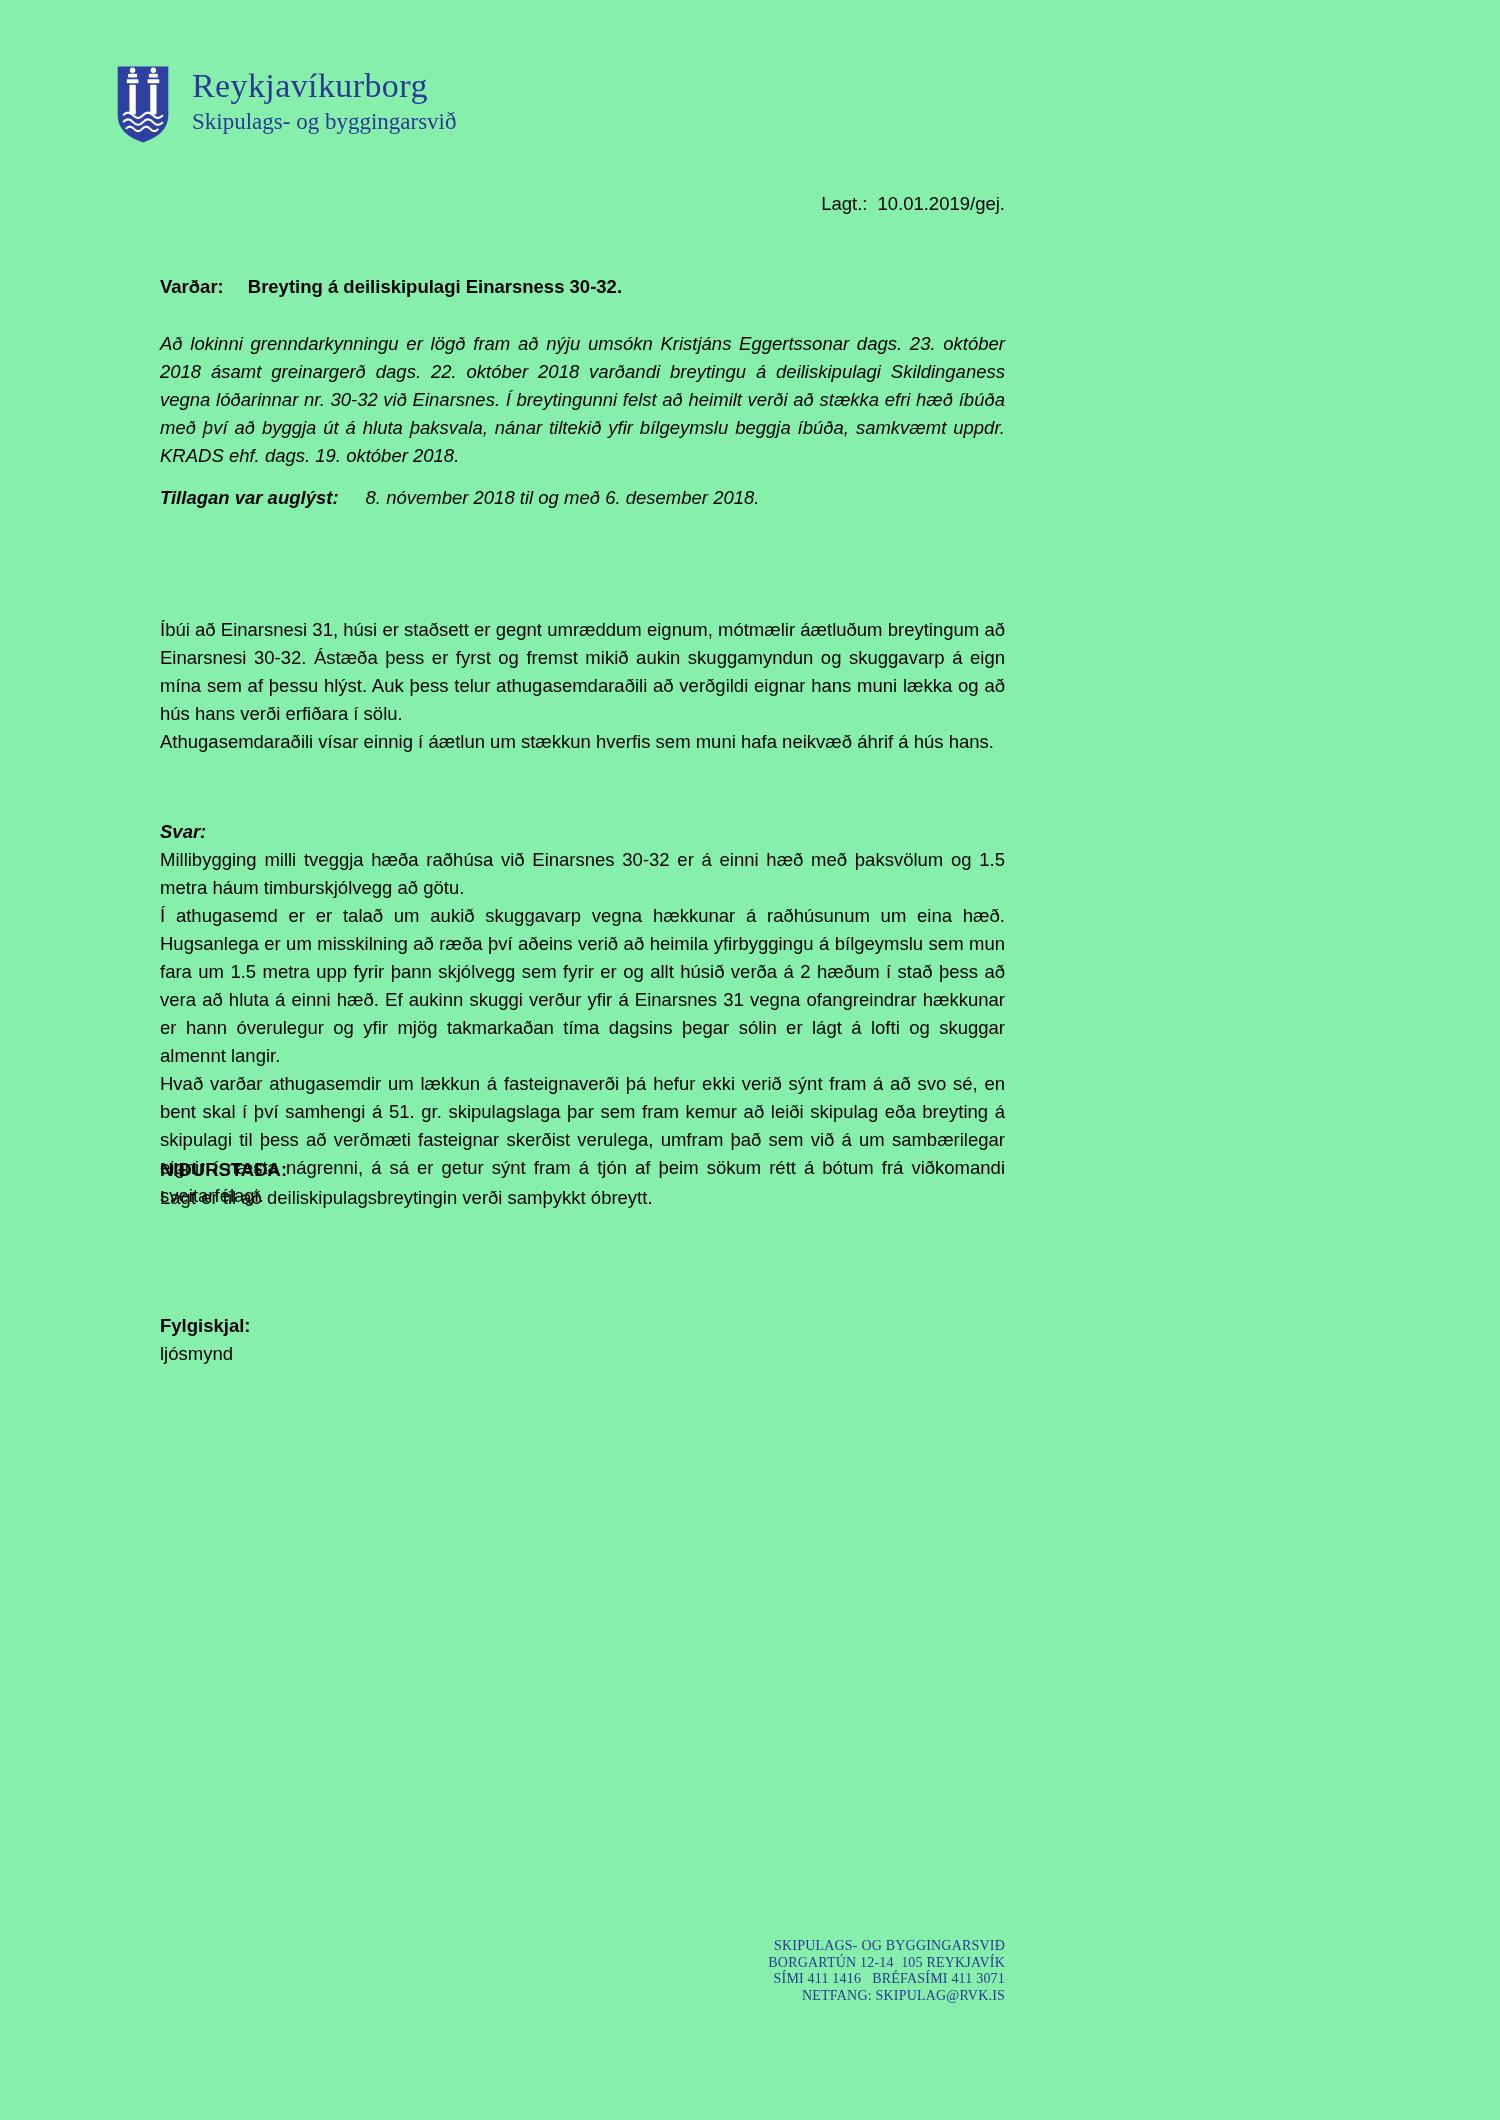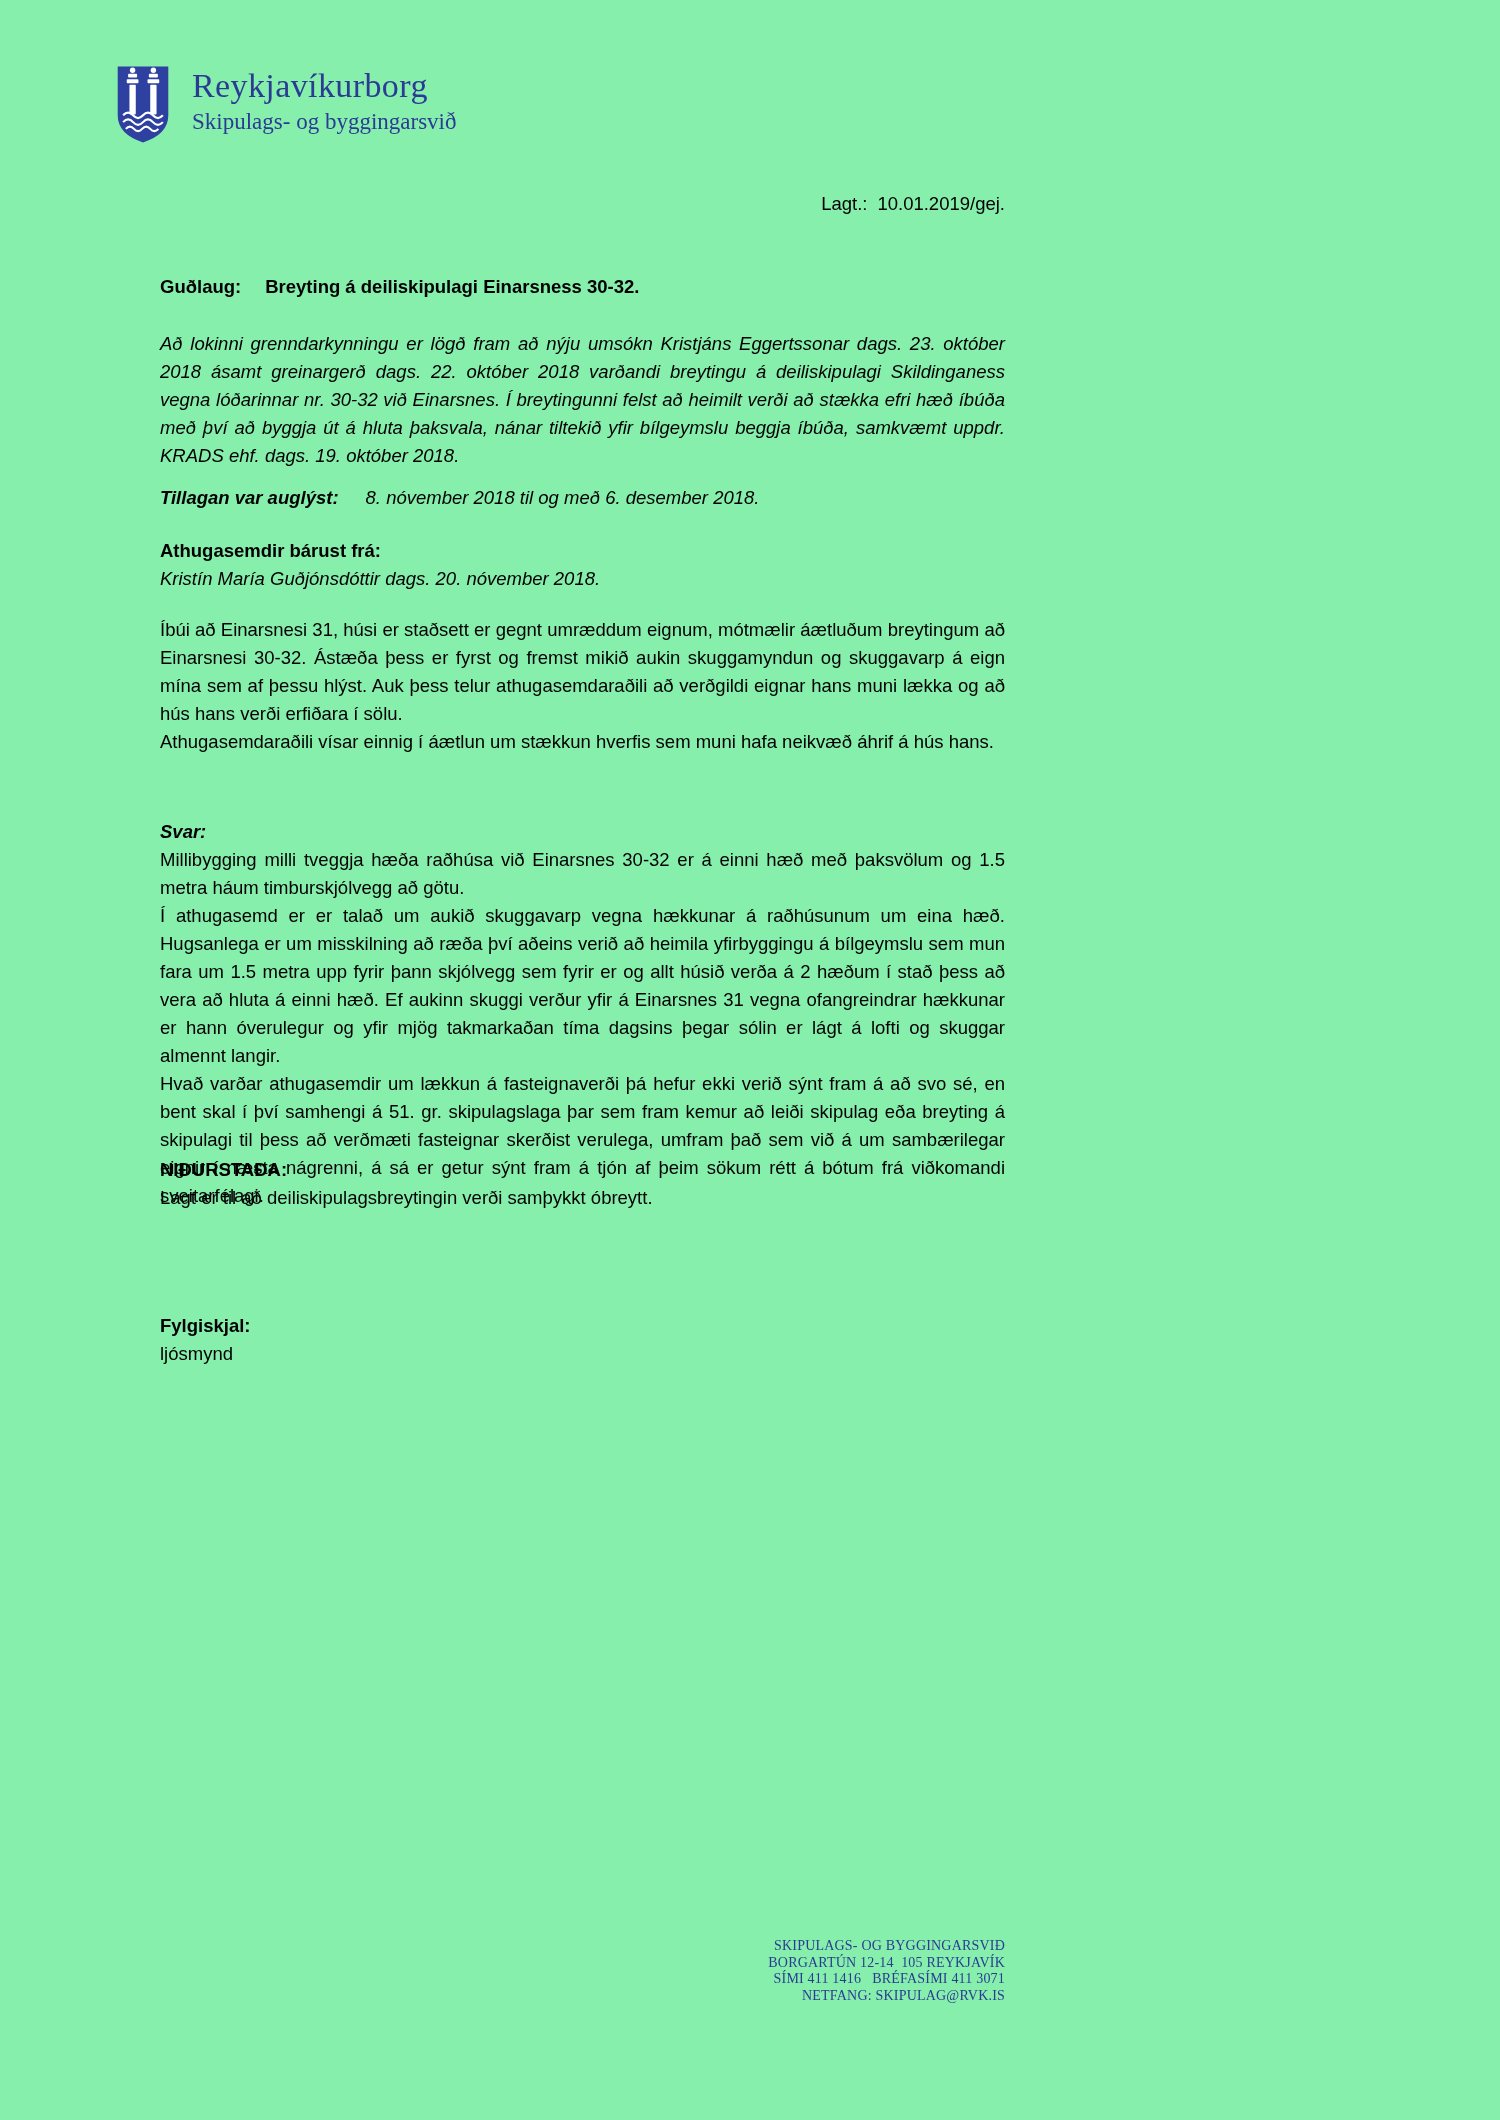--- a/index.html
+++ b/index.html
@@ -100,33 +100,29 @@
       <div class="org-name">Reykjavíkurborg</div>
       <div class="dept-name">Skipulags- og byggingarsvið</div>
     </div>
   </header>
 
   <div class="block date-row right">
     <span class="date-label">Lagt.:</span><span>10.01.2019/gej.</span>
   </div>
 
   <div class="block subject-row">
-    <span class="subject-label">Guðlaug:</span><span>Breyting á deiliskipulagi Einarsness 30-32.</span>
+    <span class="subject-label">Varðar:</span><span>Breyting á deiliskipulagi Einarsness 30-32.</span>
   </div>
 
   <p class="block intro just">Að lokinni grenndarkynningu er lögð fram að nýju umsókn Kristjáns Eggertssonar dags. 23. október 2018 ásamt greinargerð dags. 22. október 2018 varðandi breytingu á deiliskipulagi Skildinganess vegna lóðarinnar nr. 30-32 við Einarsnes. Í breytingunni felst að heimilt verði að stækka efri hæð íbúða með því að byggja út á hluta þaksvala, nánar tiltekið yfir bílgeymslu beggja íbúða, samkvæmt uppdr. KRADS ehf. dags. 19. október 2018.</p>
 
   <div class="block advertised">
     <span class="advertised-label">Tillagan var auglýst:</span><span class="advertised-value">8. nóvember 2018 til og með 6. desember 2018.</span>
   </div>
 
-  <div class="block comments-from">
-    <div class="b">Athugasemdir bárust frá:</div>
-    <div class="i">Kristín María Guðjónsdóttir dags. 20. nóvember 2018.</div>
-  </div>
 
   <div class="block comments-summary">
     <p class="just">Íbúi að Einarsnesi 31, húsi er staðsett er gegnt umræddum eignum, mótmælir áætluðum breytingum að Einarsnesi 30-32. Ástæða þess er fyrst og fremst mikið aukin skuggamyndun og skuggavarp á eign mína sem af þessu hlýst. Auk þess telur athugasemdaraðili að verðgildi eignar hans muni lækka og að hús hans verði erfiðara í sölu.</p>
     <p class="just">Athugasemdaraðili vísar einnig í áætlun um stækkun hverfis sem muni hafa neikvæð áhrif á hús hans.</p>
   </div>
 
   <div class="block svar">
     <div class="b i">Svar:</div>
     <p class="just">Millibygging milli tveggja hæða raðhúsa við Einarsnes 30-32 er á einni hæð með þaksvölum og 1.5 metra háum timburskjólvegg að götu.</p>
     <p class="just">Í athugasemd er er talað um aukið skuggavarp vegna hækkunar á raðhúsunum um eina hæð. Hugsanlega er um misskilning að ræða því aðeins verið að heimila yfirbyggingu á bílgeymslu sem mun fara um 1.5 metra upp fyrir þann skjólvegg sem fyrir er og allt húsið verða á 2 hæðum í stað þess að vera að hluta á einni hæð. Ef aukinn skuggi verður yfir á Einarsnes 31 vegna ofangreindrar hækkunar er hann óverulegur og yfir mjög takmarkaðan tíma dagsins þegar sólin er lágt á lofti og skuggar almennt langir.</p>

